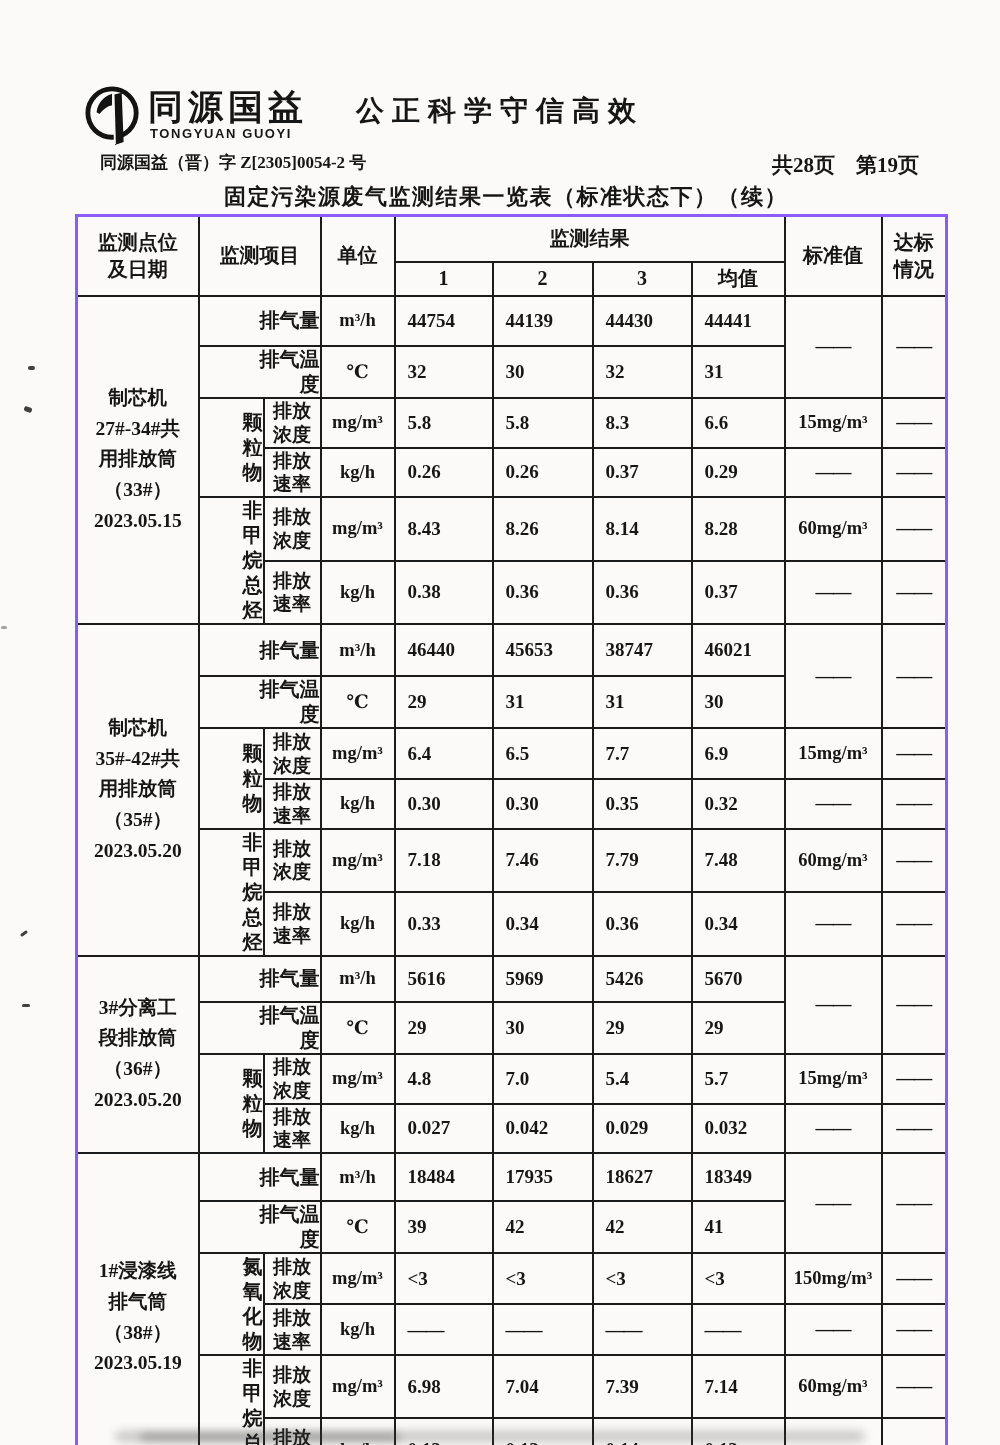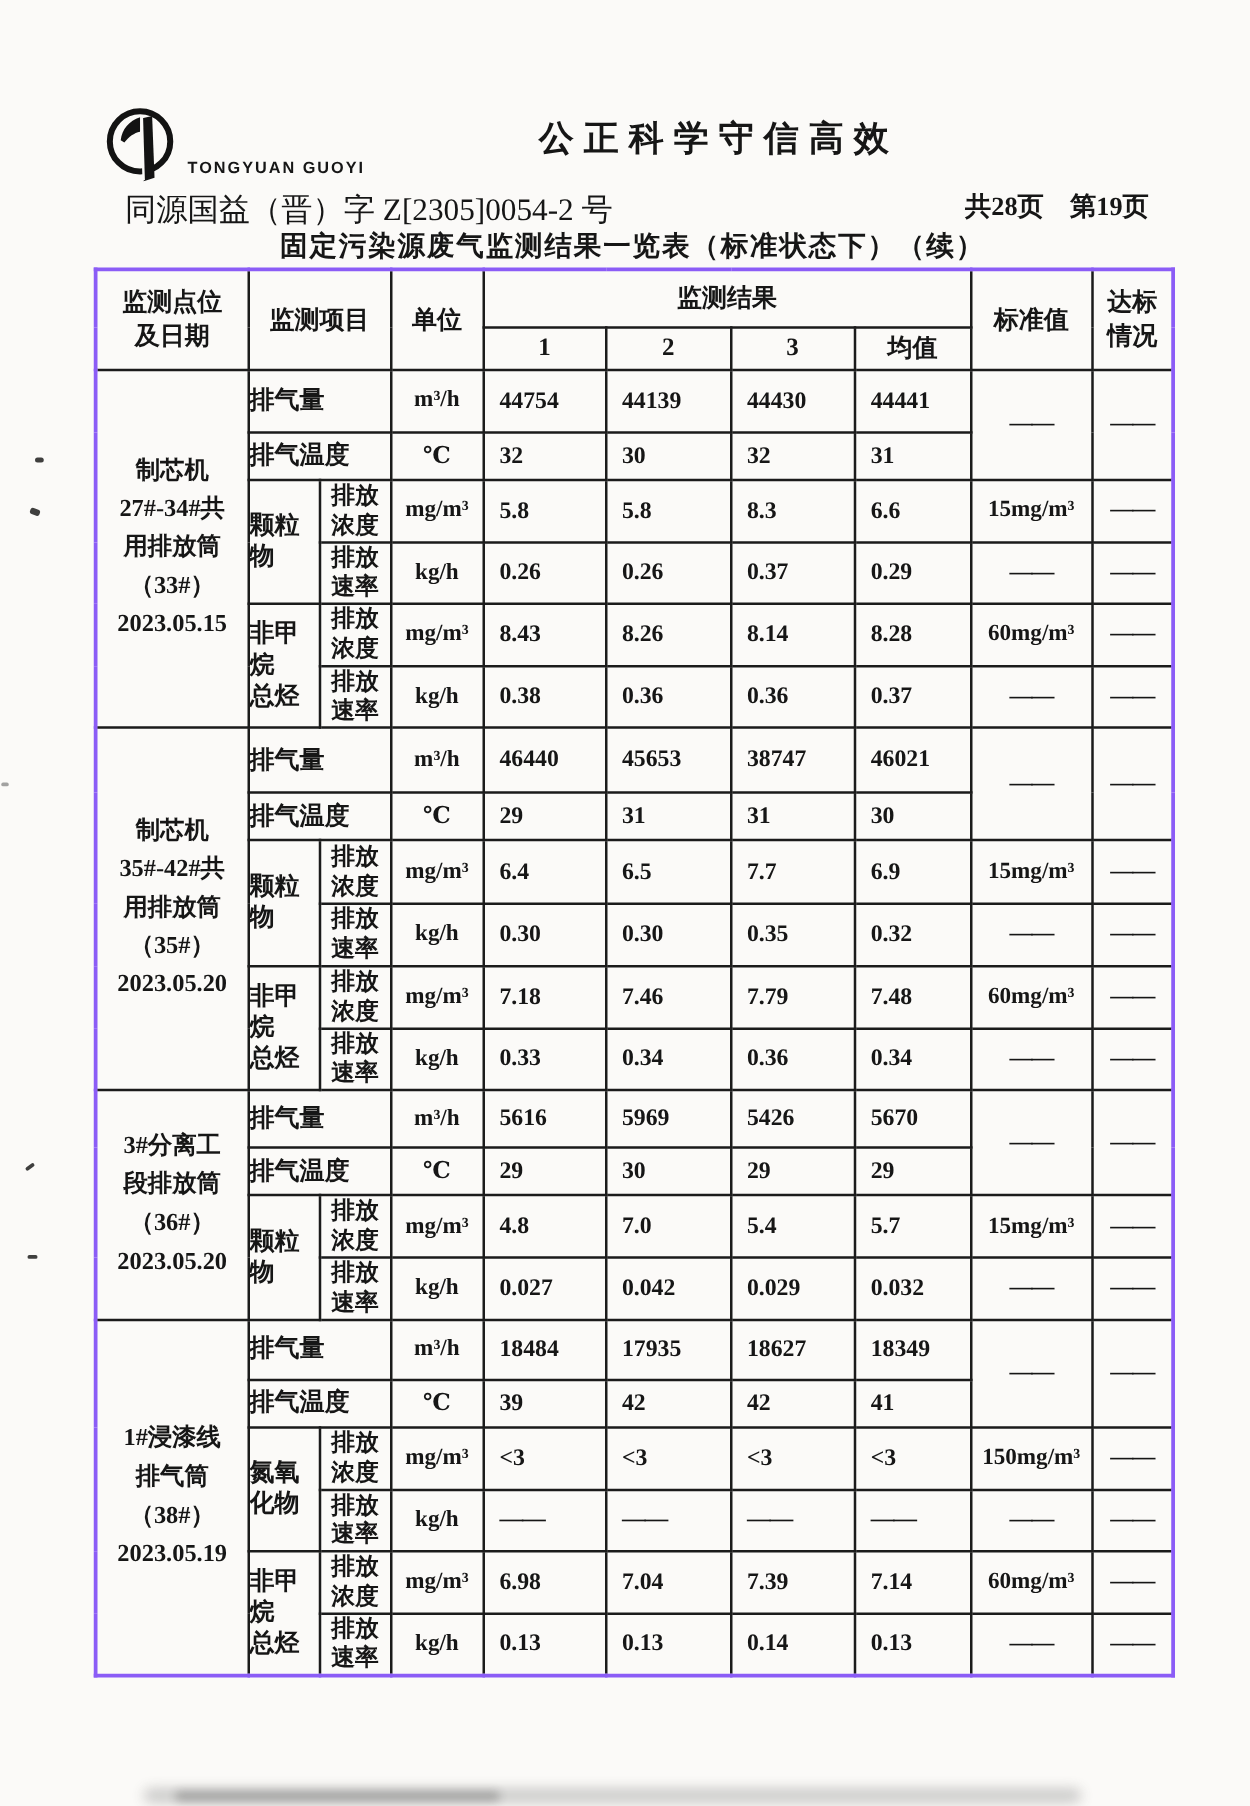--- a/index.html
+++ b/index.html
@@ -7,35 +7,35 @@
     width:1000px;height:1445px;position:relative;overflow:hidden;
     background:#fbfaf8;color:#161616;
     font-family:"Liberation Serif","DejaVu Serif",serif;
   }
   
   .logo-box{position:absolute;left:84px;top:82px;width:230px;height:66px;}
   .logo-mark{position:absolute;left:0;top:2px;width:58px;height:64px;}
   .logo-cn{position:absolute;left:64px;top:2px;font-size:35px;font-weight:700;letter-spacing:5px;white-space:nowrap;}
   .logo-en{position:absolute;left:66px;top:44px;font-size:13px;font-weight:700;letter-spacing:1.6px;
            font-family:Liberation Sans, sans-serif;white-space:nowrap;}
-  .slogan{position:absolute;left:356px;top:92px;width:438px;display:flex;justify-content:center;
+  .slogan{position:absolute;left:356px;top:92px;width:438px;display:flex;justify-content:flex-start;
           font-size:28px;font-weight:700;}
   .slogan span{letter-spacing:8px;}
-  .doc-line{position:absolute;left:100px;top:151px;font-size:25px;font-weight:400;white-space:nowrap;}
+  .doc-line{position:absolute;left:100px;top:151px;font-size:17px;font-weight:700;white-space:nowrap;}
   .page-line{position:absolute;left:772px;top:151px;font-size:21px;font-weight:700;white-space:nowrap;}
   .report-title{position:absolute;left:75px;top:182px;width:862px;text-align:center;
                 font-size:22px;font-weight:700;letter-spacing:1.5px;}
   
   table.monitor{position:absolute;left:75px;top:214px;border-collapse:collapse;table-layout:fixed;
                 border:3px solid #8b5cf6;}
   td,th{border:2px solid #1b1b1b;font-weight:700;vertical-align:middle;padding:0;overflow:hidden;}
   th{font-size:20px;font-weight:700;text-align:center;}
   .wrap{white-space:pre-line;line-height:1.35;}
   td.point{font-size:19.5px;text-align:center;white-space:pre-line;line-height:1.58;}
-  td.item{font-size:20px;text-align:left;white-space:pre-line;line-height:1.25;}
+  td.item{font-size:20px;text-align:right;white-space:pre-line;line-height:1.25;padding-left:43px;}
   td.param{font-size:19px;text-align:center;white-space:pre-line;line-height:1.25;}
   td.unit{font-size:18.5px;text-align:center;}
   td.val{font-size:19px;text-align:left;padding-left:12px;}
   td.std{font-size:18.5px;text-align:center;}
   .dash{letter-spacing:-1px;}
   
   .speck{position:absolute;background:#1d1d1d;border-radius:2px;opacity:.85;}
   .smudge{position:absolute;left:115px;top:1431px;width:750px;height:11px;background:#474747;
           filter:blur(5px);opacity:.28;border-radius:6px;}
   .smudge2{position:absolute;left:140px;top:1433px;width:260px;height:8px;background:#2e2e2e;
@@ -44,20 +44,21 @@
 </head>
 <body>
 
 <div class="logo-box">
   <svg class="logo-mark" viewBox="0 0 60 66" xmlns="http://www.w3.org/2000/svg">
     <circle cx="29" cy="30" r="25" fill="none" stroke="#131313" stroke-width="5"></circle>
     <path d="M 29 10 C 20 13 14 20 13 29 L 16 31 C 20 26 24 23 29 22 Z" fill="#131313"></path>
     <path d="M 30 11 L 39 9 L 41 60 L 32 63 Z" fill="#131313"></path>
     <path d="M 29.5 10.5 L 31.5 10 L 33 62 L 31 62.6 Z" fill="#fbfaf8"></path>
   </svg>
+  <div class="logo-cn">同源国益</div>
   <div class="logo-en">TONGYUAN GUOYI</div>
 </div>
 
 <div class="slogan">
   <span>公正</span>
   <span>科学</span>
   <span>守信</span>
   <span>高效</span>
 </div>
 

